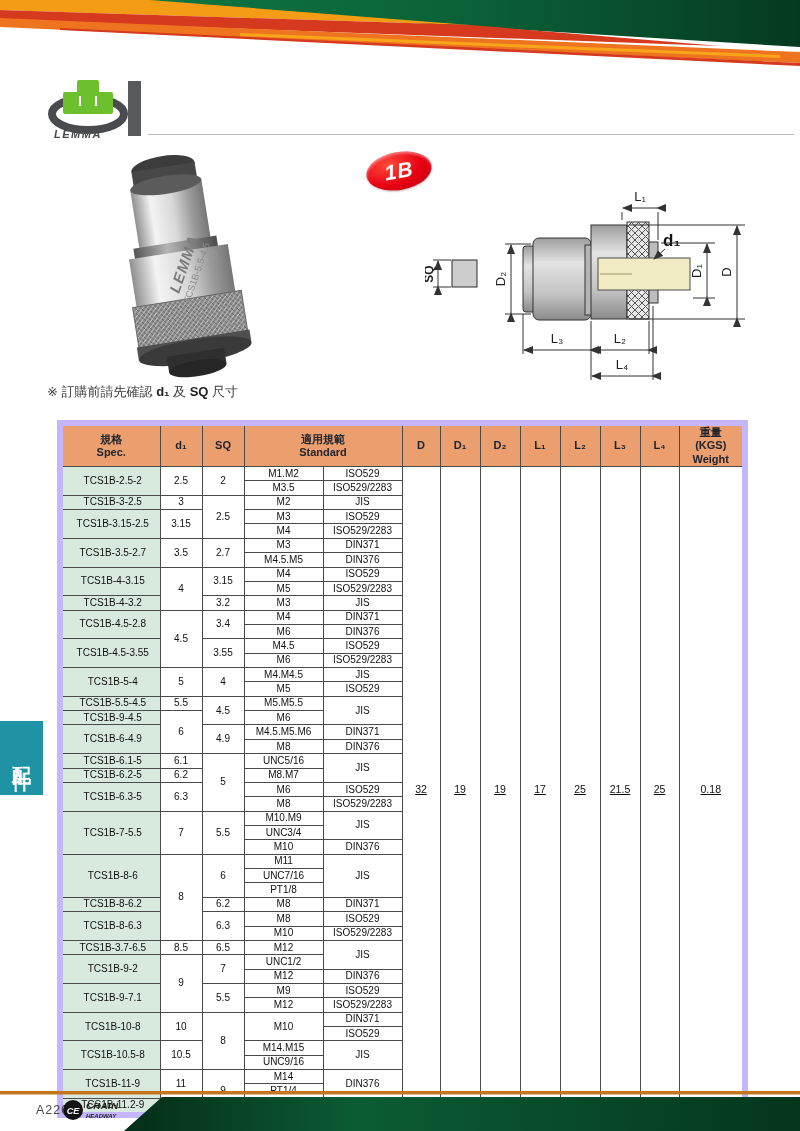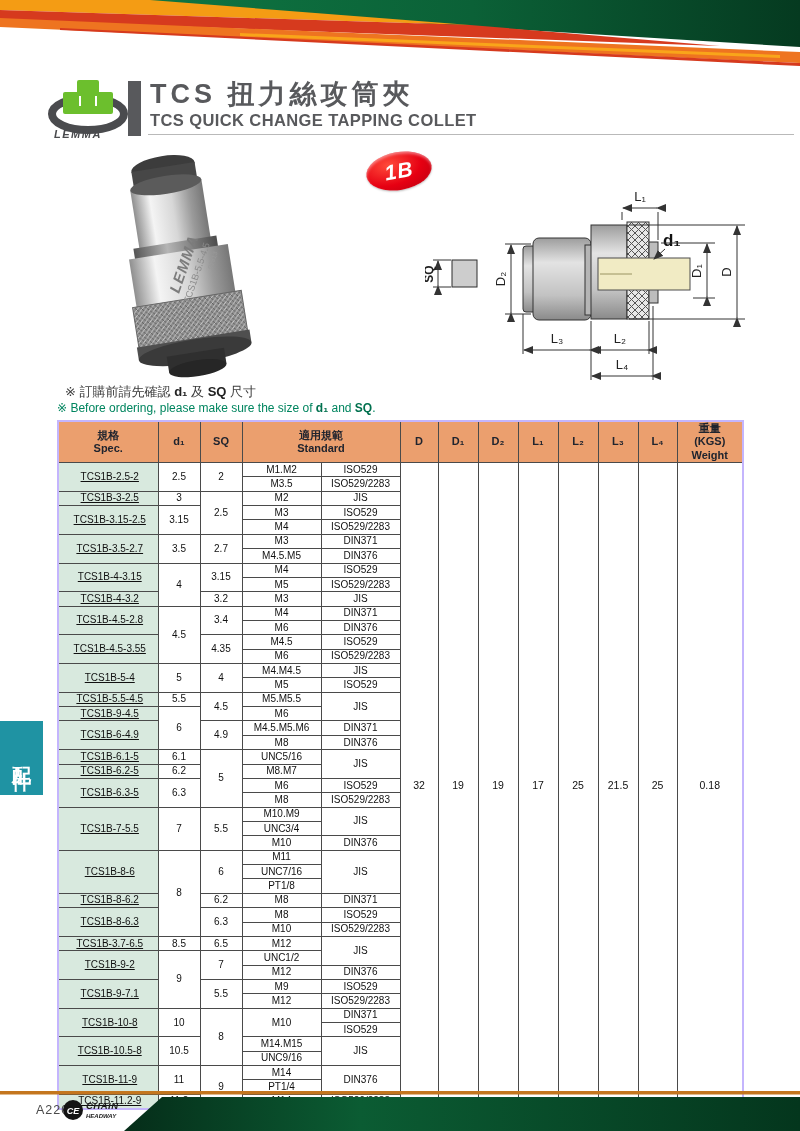--- a/index.html
+++ b/index.html
@@ -7,43 +7,43 @@
         font-family:"Liberation Sans","DejaVu Sans",sans-serif;}
   .abs{position:absolute;}
 
   
   #brand-title-zh{left:150px;top:76px;font-size:27px;font-weight:bold;color:#58595c;letter-spacing:4px;}
   #brand-title-en{left:150px;top:111px;font-size:16.5px;font-weight:bold;color:#58595c;letter-spacing:.4px;}
   #title-bar{left:128px;top:81px;width:13px;height:55px;background:#58595c;}
   #title-rule{left:148px;top:134px;width:646px;height:1px;background:#b9b9b9;}
 
   
-  #note-zh{left:65px;top:383px;font-size:13px;color:#3c3c3c;}
+  #note-zh{left:47px;top:383px;font-size:13px;color:#3c3c3c;}
   #note-zh b{color:#222;}
   #note-en{left:57px;top:401px;font-size:12px;color:#00855f;}
   #note-en b{color:#00704e;}
 
   
   #badge-1b{left:366px;top:152px;width:66px;height:38px;background:radial-gradient(ellipse at 35% 30%,#ff4a3a,#e60012 55%,#b80010);
     border-radius:50%;transform:rotate(-10deg);display:flex;align-items:center;justify-content:center;
     box-shadow:inset 0 2px 3px rgba(255,255,255,.45), 0 1px 2px rgba(0,0,0,.25);}
   #badge-1b span{color:#fff;font-size:21px;font-weight:bold;font-style:italic;letter-spacing:1px;}
 
   
   #side-tab{left:0;top:721px;width:43px;height:74px;background:#1f93a3;display:flex;align-items:center;justify-content:center;}
   #side-tab span{writing-mode:vertical-rl;text-orientation:upright;color:#fff;font-size:19px;font-weight:600;letter-spacing:7px;}
 
   
   #spec-table-wrap{left:57px;top:420px;}
-  table.spec{border-collapse:collapse;table-layout:fixed;width:686px;border:2px solid #c4b5fd;}
+  table.spec{border-collapse:collapse;table-layout:fixed;width:686px;border:6px solid #c4b5fd;}
   table.spec th,table.spec td{border:1px solid #4a4a4a;overflow:hidden;white-space:nowrap;}
   table.spec thead th{background:#eb9f6e;color:#20242e;font-size:11px;font-weight:bold;height:40px;line-height:1.2;padding:0 1px;}
   table.spec tbody td{font-size:10px;height:13.36px;line-height:1;text-align:center;color:#101010;padding:0 1px;}
-  td.c-spec{background:#d8e9de;text-align:center;padding-left:4px !important;text-decoration:underline;}
-  td.c-dim,td.c-wt{font-size:10.5px !important;}
+  td.c-spec{background:#d8e9de;text-align:center;padding-left:4px !important;}
+  td.c-dim,td.c-wt{font-size:10.5px !important;text-decoration:underline;}
 
   
   #footer-code{left:36px;top:1103px;font-size:12.5px;color:#4a4a4a;letter-spacing:1px;}
 </style>
 </head>
 <body>
 
 <div id="page">
 
   <svg class="abs" style="left:0;top:0" width="800" height="66">
@@ -65,22 +65,20 @@
   <svg class="abs" style="left:46px;top:74px" width="82" height="66">
     <ellipse cx="42" cy="40" rx="36" ry="16" fill="none" stroke="#4a4b4e" stroke-width="8"></ellipse>
     <rect x="31" y="6" width="22" height="16" rx="2" fill="#6cbf2d"></rect>
     <rect x="17" y="18" width="50" height="22" rx="2" fill="#6cbf2d"></rect>
     <line x1="34" y1="22" x2="34" y2="32" stroke="#fff" stroke-width="2"></line>
     <line x1="50" y1="22" x2="50" y2="32" stroke="#fff" stroke-width="2"></line>
     <text x="8" y="64" font-size="11" font-weight="bold" font-style="italic" fill="#4a4b4e" letter-spacing="1.5">LEMMA</text>
   </svg>
 
   <div class="abs" id="title-bar"></div>
-  <div class="abs" id="brand-title-zh">TCS 扭力絲攻筒夾</div>
-  <div class="abs" id="brand-title-en">TCS QUICK CHANGE TAPPING COLLET</div>
   <div class="abs" id="title-rule"></div>
 
   <svg class="abs" style="left:90px;top:146px" width="235" height="235">
     <defs>
       <linearGradient id="metal" x1="0" y1="0" x2="1" y2="0">
         <stop offset="0" stop-color="#8f8f8f"></stop>
           <stop offset="0.25" stop-color="#f4f4f4"></stop>
         <stop offset="0.55" stop-color="#d7d7d7"></stop>
           <stop offset="0.8" stop-color="#9a9a9a"></stop>
           <stop offset="1" stop-color="#777"></stop>
@@ -184,21 +182,20 @@
     <line x1="167" y1="194" x2="223" y2="194" stroke="#333" marker-start="url(#arr)" marker-end="url(#arr)" transform="rotate(180 195 194)"></line>
     <text x="132" y="187" font-size="13" fill="#222" text-anchor="middle">L₃</text>
     <text x="195" y="187" font-size="13" fill="#222" text-anchor="middle">L₂</text>
 
     <line x1="228" y1="150" x2="228" y2="224" stroke="#333"></line>
     <line x1="167" y1="220" x2="227" y2="220" stroke="#333" marker-start="url(#arr)" marker-end="url(#arr)" transform="rotate(180 197 220)"></line>
     <text x="197" y="213" font-size="13" fill="#222" text-anchor="middle">L₄</text>
   </svg>
 
   <div class="abs" id="note-zh"><span>※ 訂購前請先確認 </span><b>d₁</b><span> 及 </span><b>SQ</b><span> 尺寸</span></div>
-  <div class="abs" id="note-en"><span>※ Before ordering, please make sure the size of </span><b>d₁</b><span> and </span><b>SQ</b><span>.</span></div>
 
   <div class="abs" id="spec-table-wrap">
     <table class="spec">
       <colgroup>
         <col style="width:100px">
           <col style="width:42px">
           <col style="width:42px">
         <col style="width:79px">
           <col style="width:79px">
         <col style="width:38px">
@@ -307,21 +304,21 @@
             <td class="c-sq" rowspan="2">3.4</td>
             <td class="c-th">M4</td>
             <td class="c-std">DIN371</td>
           </tr>
           <tr>
             <td class="c-th">M6</td>
             <td class="c-std">DIN376</td>
           </tr>
           <tr>
             <td class="c-spec" rowspan="2">TCS1B-4.5-3.55</td>
-            <td class="c-sq" rowspan="2">4.35</td>
+            <td class="c-sq" rowspan="2">3.55</td>
             <td class="c-th">M4.5</td>
             <td class="c-std">ISO529</td>
           </tr>
           <tr>
             <td class="c-th">M6</td>
             <td class="c-std">ISO529/2283</td>
           </tr>
           <tr>
             <td class="c-spec" rowspan="2">TCS1B-5-4</td>
             <td class="c-d1" rowspan="2">5</td>

